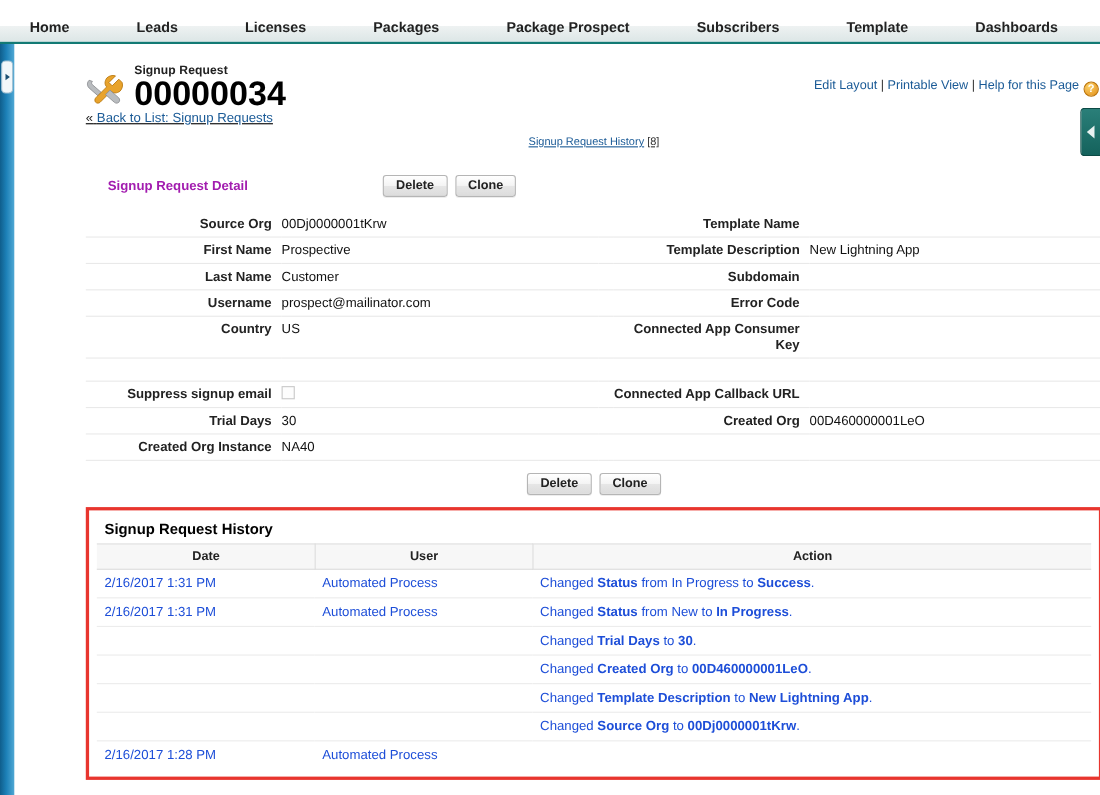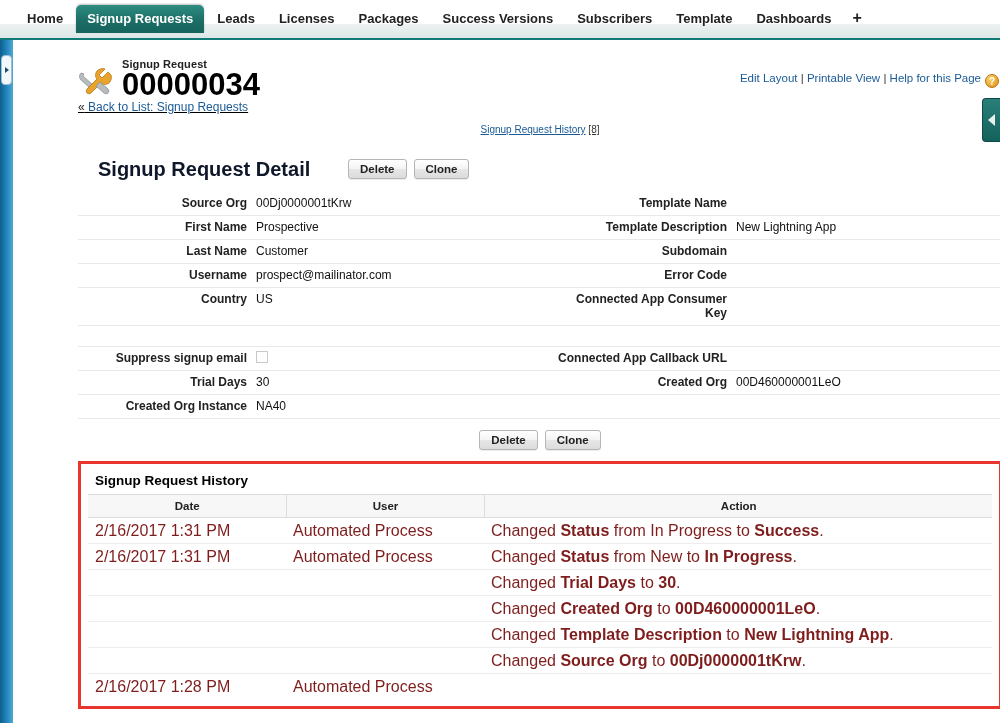--- a/index.html
+++ b/index.html
@@ -18,22 +18,23 @@
     background: #fff;
     overflow: hidden;
   }
 
   
   .tabbar {
     position: absolute; left: 0; top: 0;
     width: 1000px; height: 40px;
     background: linear-gradient(to bottom, #ffffff 0%, #ffffff 62%, #eef2f2 63%, #dce6e6 100%);
     border-bottom: 2px solid #127a74;
-    display: flex; align-items: center;
+    display: flex; align-items: flex-end;
     padding-left: 16px;
+    gap: 37px;
   }
   .tab {
     height: 26px;
     line-height: 26px;
     padding: 0 11px;
     margin-right: 2px;
     font-size: 13px;
     font-weight: bold;
     color: #222;
     white-space: nowrap;
@@ -147,21 +148,21 @@
   .history-anchor a { text-decoration: underline; }
   .history-anchor .count { color: #333; text-decoration: underline; }
 
   
   .section-wrap { margin-top: 20px; position: relative; }
   .section-head {
     display: flex; align-items: center;
     height: 28px;
   }
   .section-title {
-    font-size: 20px; font-weight: bold; color: #0f172a;
+    font-size: 12px; font-weight: bold; color: #a21caf;
     margin-left: 20px;
     width: 250px;
   }
   .btn-row { display: flex; gap: 7px; }
   .btn {
     background: linear-gradient(to bottom, #ffffff 0%, #f4f4f4 48%, #e6e6e6 52%, #dcdcdc 100%);
     border: 1px solid #b5b5b5;
     border-radius: 3px;
     font-family: "Liberation Sans", sans-serif;
     font-size: 11.5px; font-weight: bold;
@@ -237,44 +238,43 @@
     font-weight: bold;
     color: #222;
     background: #f7f7f7;
     border-top: 1px solid #dcdcdc;
     border-bottom: 1px solid #dcdcdc;
     padding: 5px 6px 5px 7px;
   }
   .hist-table th.col-date { width: 198px; border-right: 1px solid #dcdcdc; }
   .hist-table th.col-user { width: 198px; border-right: 1px solid #dcdcdc; }
   .hist-table td {
-    font-size: 16px;
-    color: #7f1d1d;
+    font-size: 12px;
+    color: #1d4ed8;
     padding: 5px 6px 5px 7px;
     border-bottom: 1px solid #ececec;
     vertical-align: top;
     line-height: 15px;
   }
   .hist-table td.col-date { width: 198px; }
   .hist-table td.col-user { width: 198px; }
   .hist-table tr:last-child td { border-bottom: none; }
   .hist-table b { font-weight: bold; }
 </style>
 </head>
 <body>
 
 <div id="page">
 
   <div class="tabbar">
     <div class="tab">Home</div>
-    <div class="tab active">Signup Requests</div>
     <div class="tab">Leads</div>
     <div class="tab">Licenses</div>
     <div class="tab">Packages</div>
-    <div class="tab">Success Versions</div>
+    <div class="tab">Package Prospect</div>
     <div class="tab">Subscribers</div>
     <div class="tab">Template</div>
     <div class="tab">Dashboards</div>
     <div class="tab plus">+</div>
   </div>
 
   <div class="left-rail">
     <div class="rail-handle">
       <span class="arrow"></span>
     </div>

